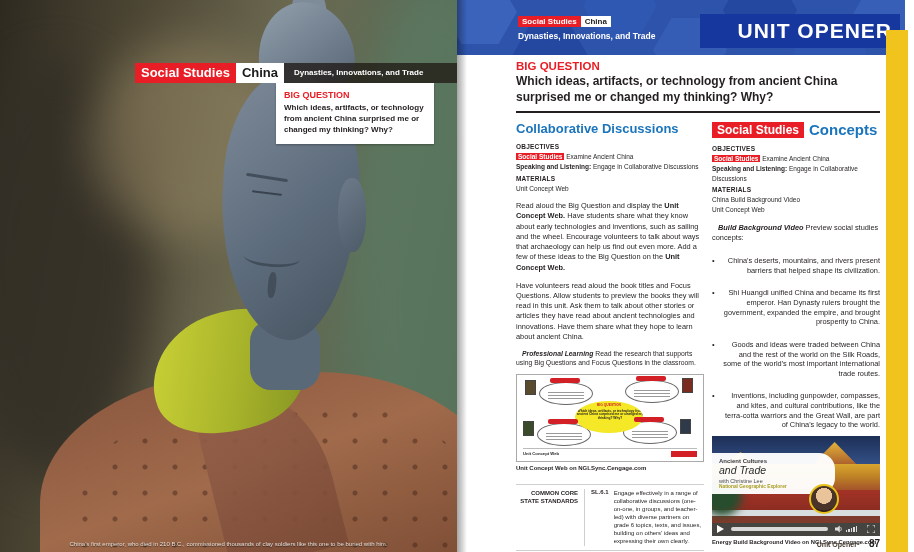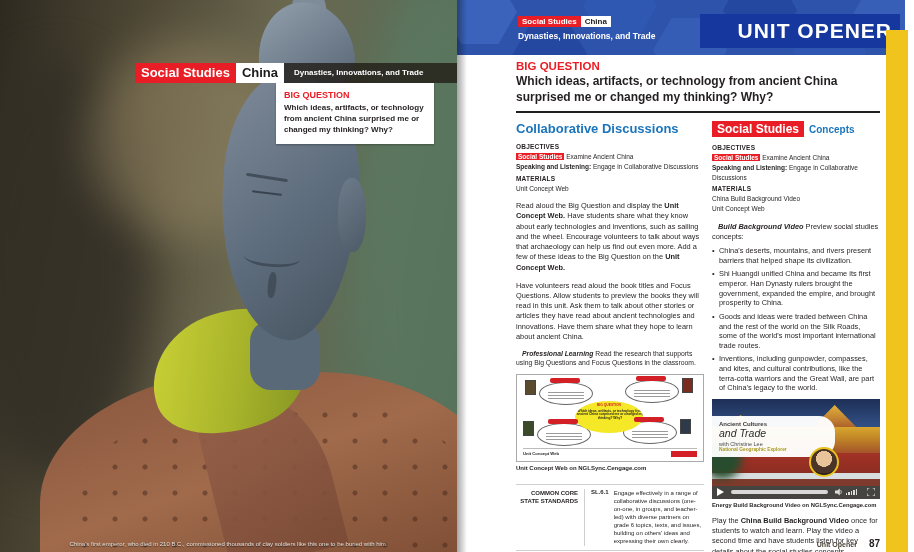--- a/index.html
+++ b/index.html
@@ -73,33 +73,33 @@
   .rp-bigq .qlabel{color:#e91d25;font-weight:bold;font-size:11.5px;margin-bottom:2px;}
   .rp-bigq .qtext{font-weight:bold;font-size:12px;line-height:1.3;color:#231f20;}
   .rp-rule{position:absolute;left:59px;top:111px;width:364px;height:2px;background:#231f20;}
 
   .colL{position:absolute;left:59px;top:121px;width:188px;}
   .colR{position:absolute;left:255px;top:121px;width:168px;}
 
   h2.blue{color:#1b75bc;font-weight:bold;font-size:13px;margin:0 0 7px;}
   .h2row{display:flex;align-items:center;margin:0 0 7px;}
   .h2-badge{background:#e91d25;color:#fff;font-weight:bold;font-size:12px;padding:1px 5px;margin-right:5px;}
-  .h2-rest{color:#1b75bc;font-weight:bold;font-size:10px;}
+  .h2-rest{color:#1b75bc;font-weight:bold;font-size:15px;}
 
   .lbl{font-weight:bold;font-size:6.5px;letter-spacing:.2px;margin:3px 0 2px;}
   .objline{font-size:6.5px;line-height:1.5;}
   .seg-badge{background:#e91d25;color:#fff;font-weight:bold;padding:0 2px;}
   .seg-b{font-weight:bold;}
   .seg-bi{font-weight:bold;font-style:italic;margin-left:6px;}
   .mat-item{font-size:6.5px;line-height:1.5;}
 
   .para{font-size:7.4px;line-height:1.38;margin-top:8px;}
   .plnote{font-size:6.8px;line-height:1.38;margin-top:7px;}
   .bullets{margin-top:4px;}
-  .bullet{position:relative;padding-left:7px;margin-top:4px;font-size:7.4px;line-height:1.3;}
+  .bullet{position:relative;padding-left:7px;margin-top:13px;font-size:7.4px;line-height:1.3;text-align:right;}
   .bullet::before{content:"•";position:absolute;left:0;top:0;}
 
   
   .web-fig{margin-top:6px;border:1px solid #aaa;height:86px;position:relative;background:#fff;}
   .web-el{position:absolute;width:52px;height:21px;background:#fff;border:1px solid #666;border-radius:50%;
           overflow:hidden;}
   .web-el .lines{position:absolute;left:8px;right:8px;top:9px;height:9px;
           background:repeating-linear-gradient(#9a9a9a 0 1px,transparent 1px 3px);}
   .web-banner{position:absolute;width:30px;height:5px;background:#d31f26;border-radius:2px;z-index:2;}
   .web-book{position:absolute;width:9px;height:13px;border:1px solid #444;}

